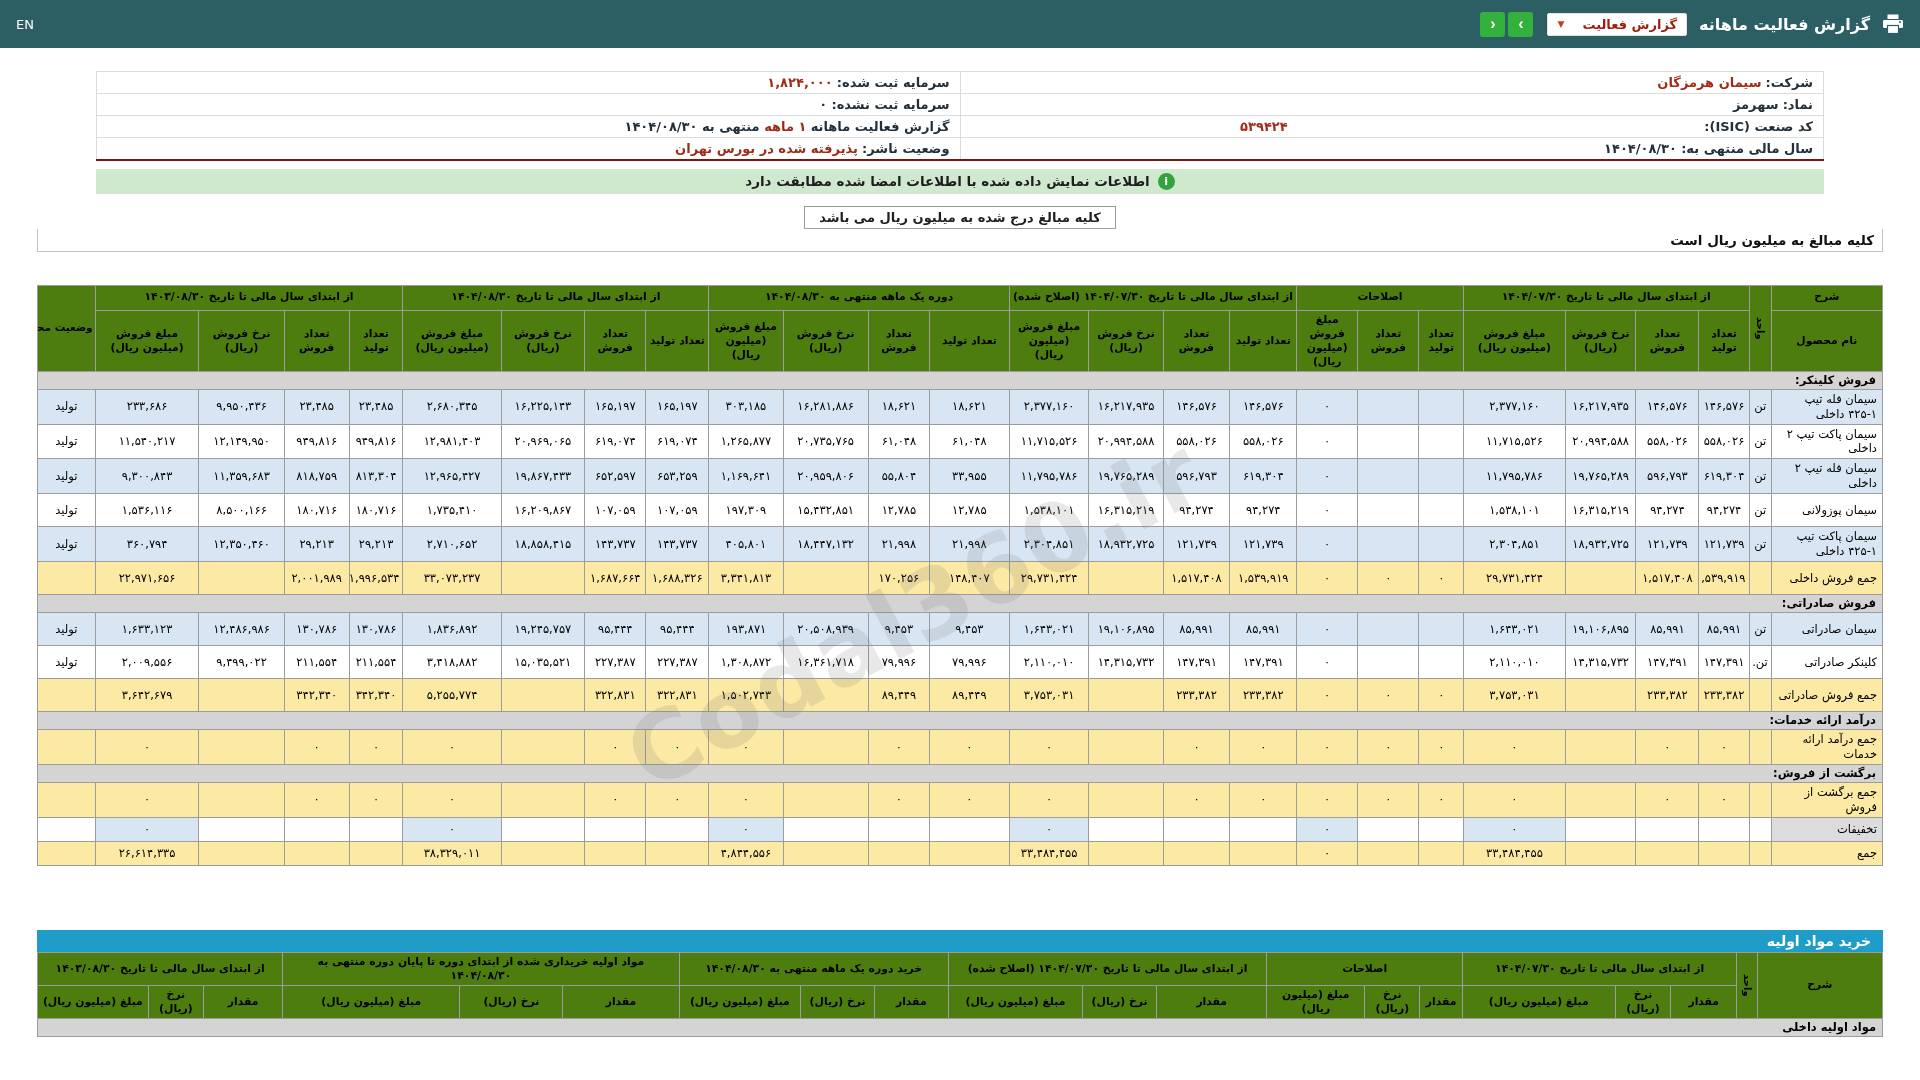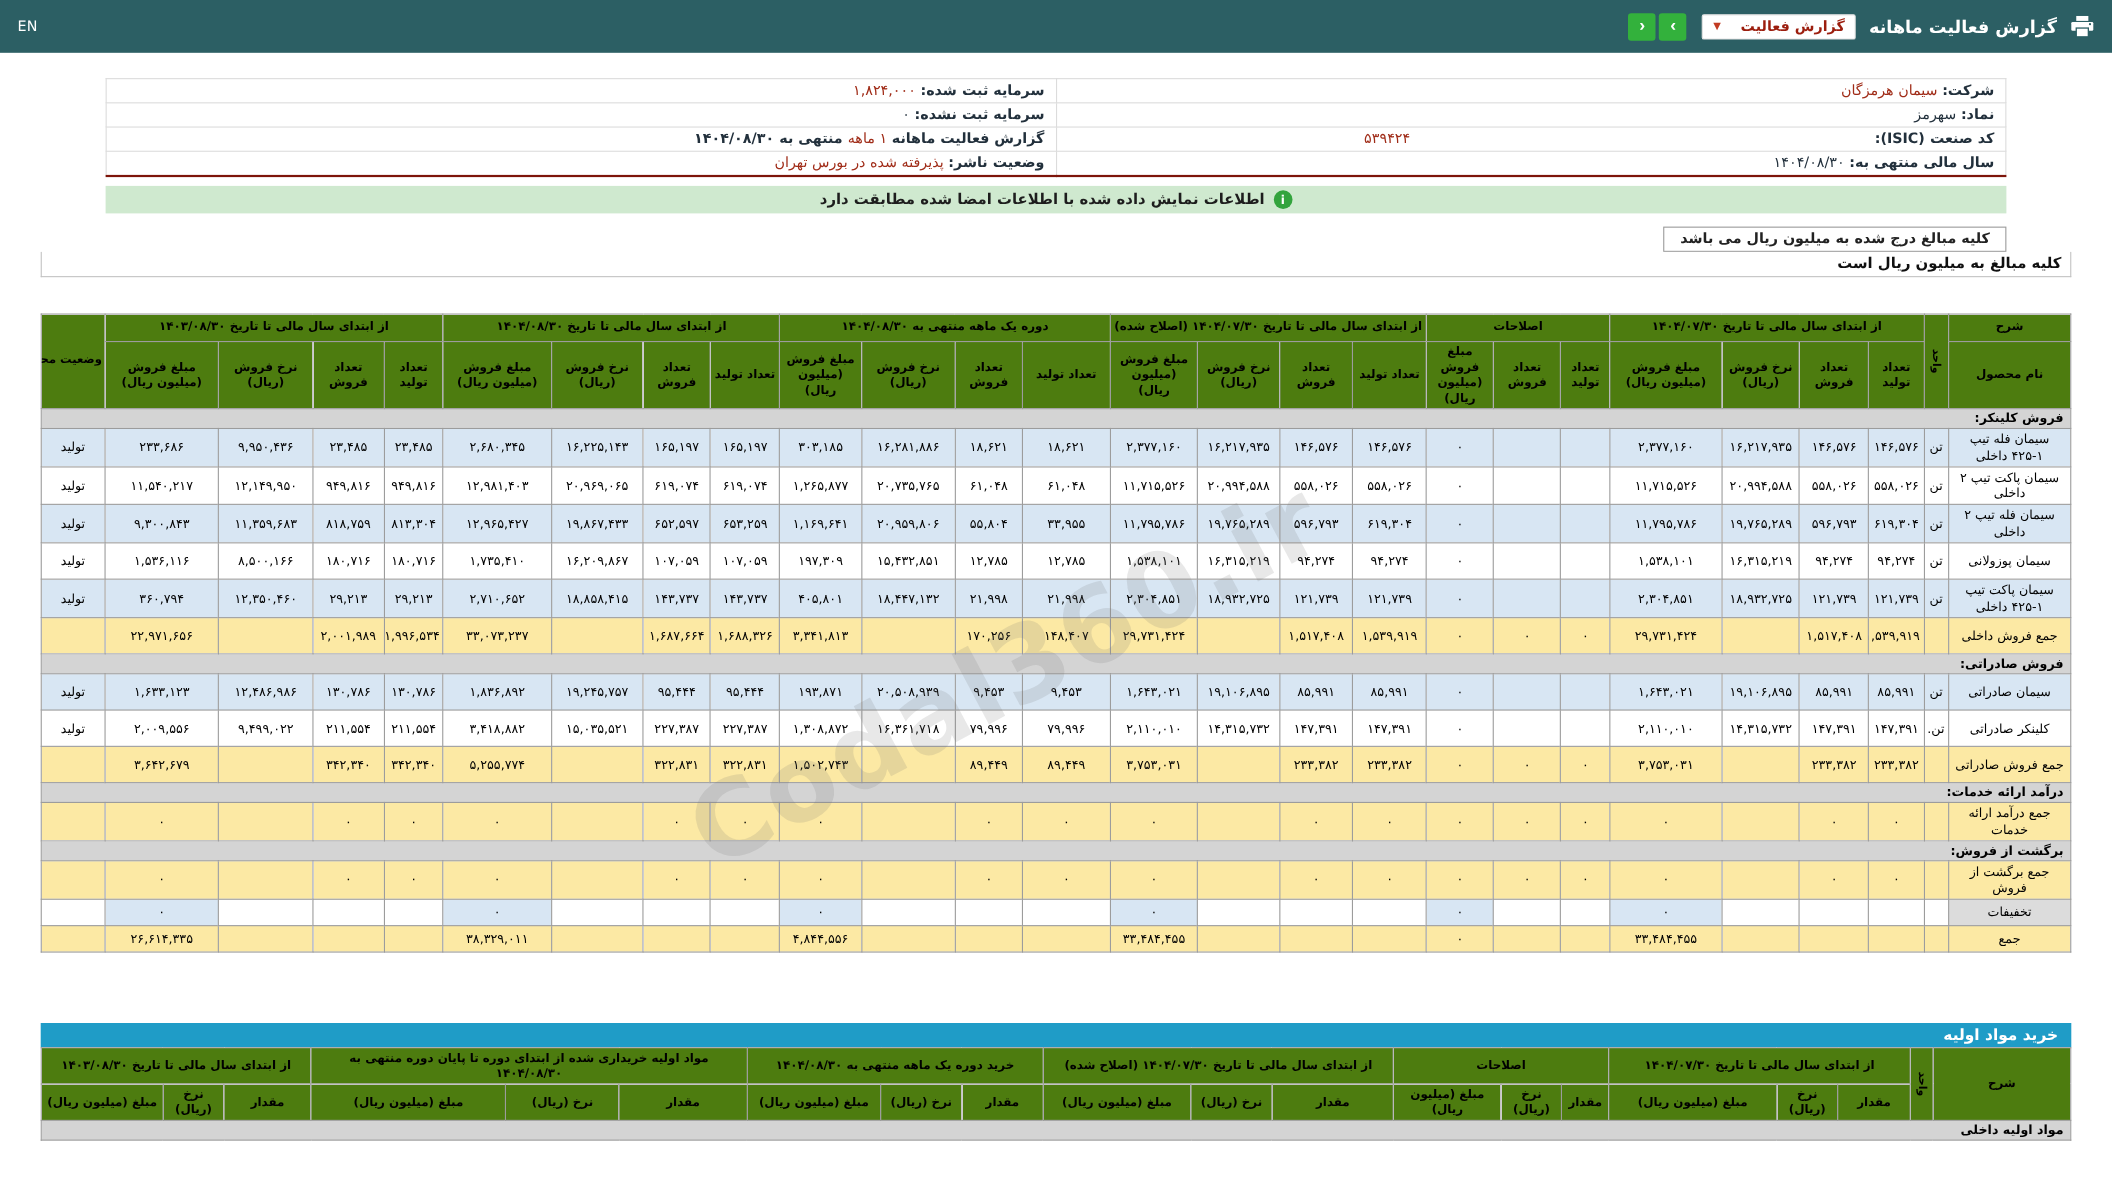--- a/index.html
+++ b/index.html
@@ -20,30 +20,30 @@
   .navbtn{width:25px;height:25px;border:none;border-radius:3px;background:#33b13c;color:#fff;
     font-weight:bold;font-size:16px;cursor:pointer;display:flex;align-items:center;justify-content:center;padding:0;line-height:1}
   .tb-lang{font-size:13px;cursor:pointer}
 
   
   .info-wrap{margin:23px 96px 0}
   table.info{width:100%;border-collapse:collapse;border:1px solid #c6c6c6;
     border-bottom:2px solid #7d150a;font-size:13px}
   table.info td{border:1px solid #dcdcdc;height:22px;padding:1px 10px;vertical-align:middle;width:50%}
   .lbl{font-weight:bold;color:#22303c}
-  .val{font-weight:normal;color:#22303c}
+  .val{font-weight:bold;color:#22303c}
   .val.red{color:#a02c18}
   td.spread .val{float:left;margin-left:32%}
 
   
   .notice{margin:8px 96px 0;height:25px;background:#cfe9cf;display:flex;align-items:center;
     justify-content:center;gap:8px;font-size:13.5px;font-weight:bold;color:#1d1d1d}
   .info-icon{width:17px;height:17px;border-radius:50%;background:#33a43d;color:#fff;font-size:11px;
     display:flex;align-items:center;justify-content:center;font-weight:bold;flex:0 0 auto}
-  .notebox-row{margin:12px 96px 0;text-align:right}
+  .notebox-row{margin:12px 96px 0;text-align:center}
   .notebox{display:inline-block;border:1px solid #9b9b9b;padding:3px 14px;font-size:13px;font-weight:bold;color:#222}
 
   
   .content{margin:0 37px;position:relative}
   .band{margin-top:64px;background:#1f9cc7;color:#fff;font-size:14px;font-weight:bold;padding:3px 12px}
   .band.m2{}
   .subnote{border:1px solid #c2c2c2;border-top:none;font-size:13.5px;font-weight:bold;
     padding:3px 8px;color:#101010;background:#fff}
 
   
@@ -52,21 +52,21 @@
   table.dt.m0{margin-top:0}
   .dt th,.dt td{border:1px solid #9c9c9c;text-align:center;vertical-align:middle;padding:2px 3px;overflow:hidden}
   .dt th{font-size:10.8px;line-height:1.3;font-weight:bold;background:#4d7c0f}
   .dt thead tr:first-child th{height:25px;white-space:nowrap}
   table[data-table="t-materials"] thead tr:first-child th{white-space:normal;height:26px}
   .dt thead tr:last-child th{height:42px}
   table[data-table="t-materials"] thead tr:last-child th{height:28px}
   .dt th.corner{white-space:pre-line;font-size:10.5px}
   .dt th.vert{writing-mode:vertical-rl;padding:0;font-size:10px}
   .dt tbody td{height:33px;line-height:1.3}
-  .dt td.pname{padding:2px 5px}
+  .dt td.pname{text-align:right;padding:2px 5px}
   .dt tr.sec td{background:#d4d4d4;text-align:right;font-weight:bold;height:18px;padding:1px 6px;font-size:11.5px}
   .dt tr.blue td{background:#d8e6f3}
   .dt tr.sum td{background:#fce9a4}
   .dt tr.tight td{height:24px}
   .dt tr.disc td{height:24px}
   .dt tr.disc td.pname{background:#dcdcdc}
   .dt td.hl{background:#d8e6f3}
 
   
   .watermark{position:absolute;top:330px;left:560px;transform:rotate(-28deg);direction:ltr;

